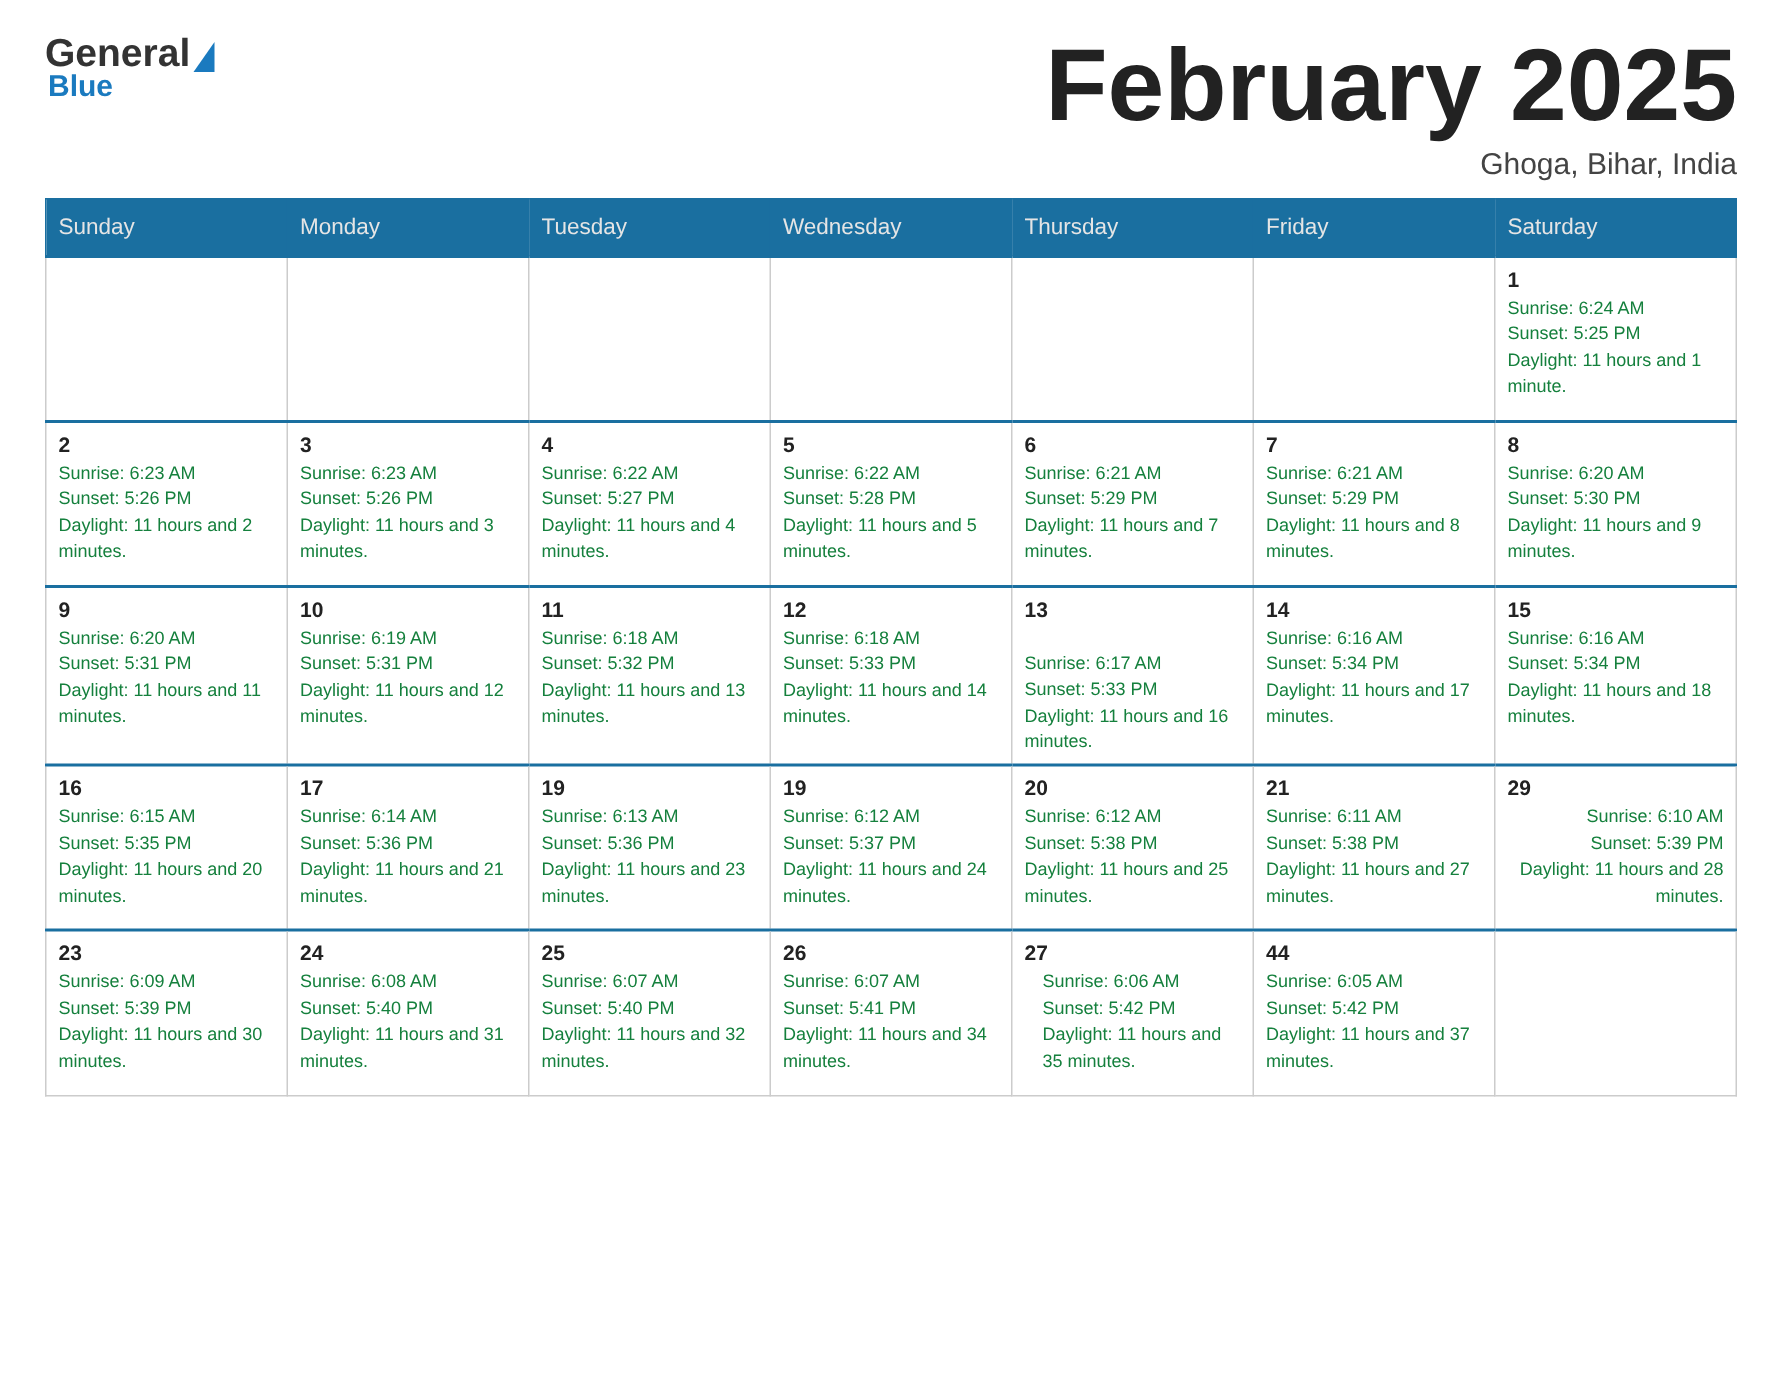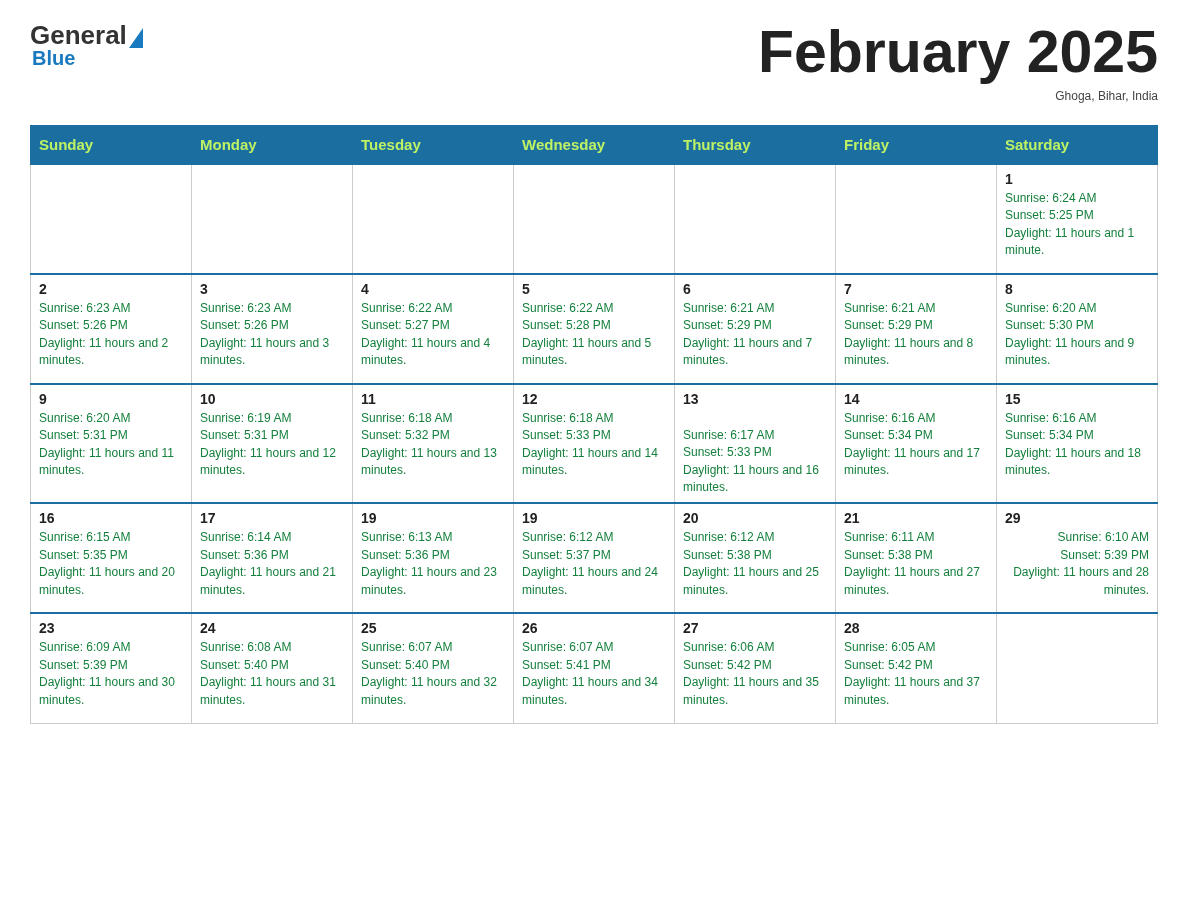--- a/index.html
+++ b/index.html
@@ -7,21 +7,21 @@
       font-family: Arial, sans-serif;
       background: #fff;
       padding: 20px 30px;
       width: 1188px;
       min-height: 918px;
     }
     .header {
       display: flex;
       justify-content: space-between;
       align-items: flex-start;
-      margin-bottom: 22px;
+      margin-bottom: 10px;
     }
     .logo {
       display: flex;
       flex-direction: column;
       align-items: flex-start;
     }
     .logo-top {
       display: flex;
       align-items: center;
     }
@@ -42,41 +42,41 @@
       font-size: 20px;
       font-weight: bold;
       color: #1a7abf;
       margin-top: -4px;
       padding-left: 2px;
     }
     .title-area {
       text-align: right;
     }
     .calendar-title {
-      font-size: 59px;
+      font-size: 68px;
       font-weight: bold;
       color: #222;
       line-height: 1.1;
     }
     .location {
-      font-size: 12px;
+      font-size: 20px;
       color: #444;
       margin-top: 4px;
       text-align: right;
     }
     .calendar-table {
       width: 100%;
       border-collapse: collapse;
       margin-top: 8px;
     }
     .calendar-table th {
       background-color: #1a6fa0;
-      color: #bef264;
+      color: #e5e5e5;
       font-size: 15px;
-      font-weight: bold;
+      font-weight: normal;
       padding: 10px 8px;
       text-align: left;
       border: 1px solid #1a6fa0;
     }
     .calendar-table td {
       border: 1px solid #ccc;
       vertical-align: top;
       padding: 6px 8px;
       width: 14.28%;
       min-height: 110px;
@@ -303,26 +303,26 @@
 Daylight: 11 hours and 32 minutes.</div>
         </td>
         <td>
           <span class="day-number">26</span>
           <div class="day-info" style="white-space: pre-line;">Sunrise: 6:07 AM
 Sunset: 5:41 PM
 Daylight: 11 hours and 34 minutes.</div>
         </td>
         <td>
           <span class="day-number">27</span>
-          <div class="day-info" style="white-space: pre-line;">Sunrise: 6:06 AM
+          <div class="day-info" style="white-space: pre-line; margin-left: 12px;">Sunrise: 6:06 AM
 Sunset: 5:42 PM
 Daylight: 11 hours and 35 minutes.</div>
         </td>
         <td>
-          <span class="day-number">28</span>
+          <span class="day-number">44</span>
           <div class="day-info" style="white-space: pre-line;">Sunrise: 6:05 AM
 Sunset: 5:42 PM
 Daylight: 11 hours and 37 minutes.</div>
         </td>
         <td class="empty-cell"></td>
       </tr>
     </tbody>
 </table>
 
 </body></html>

